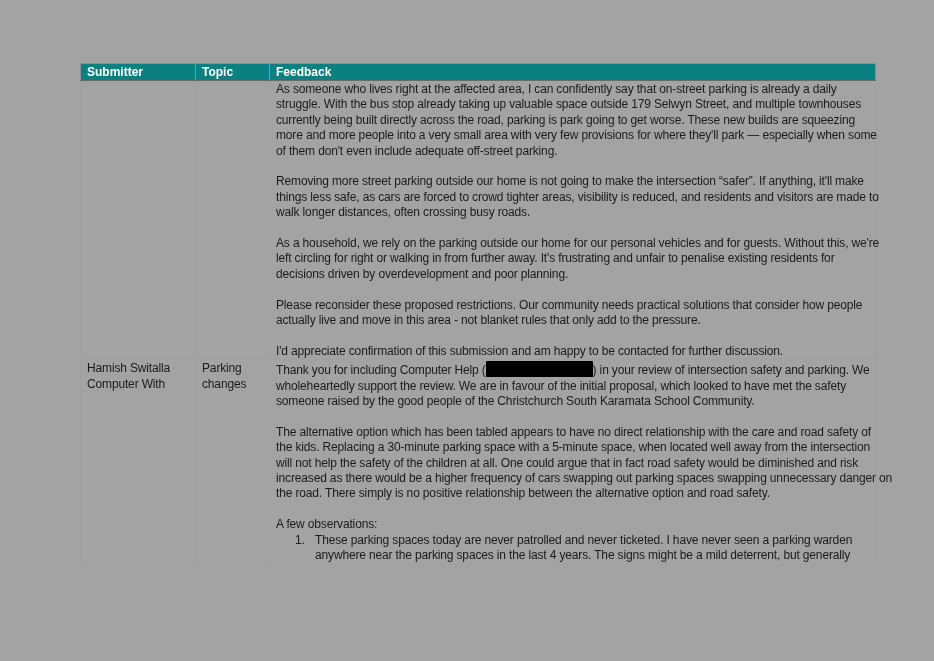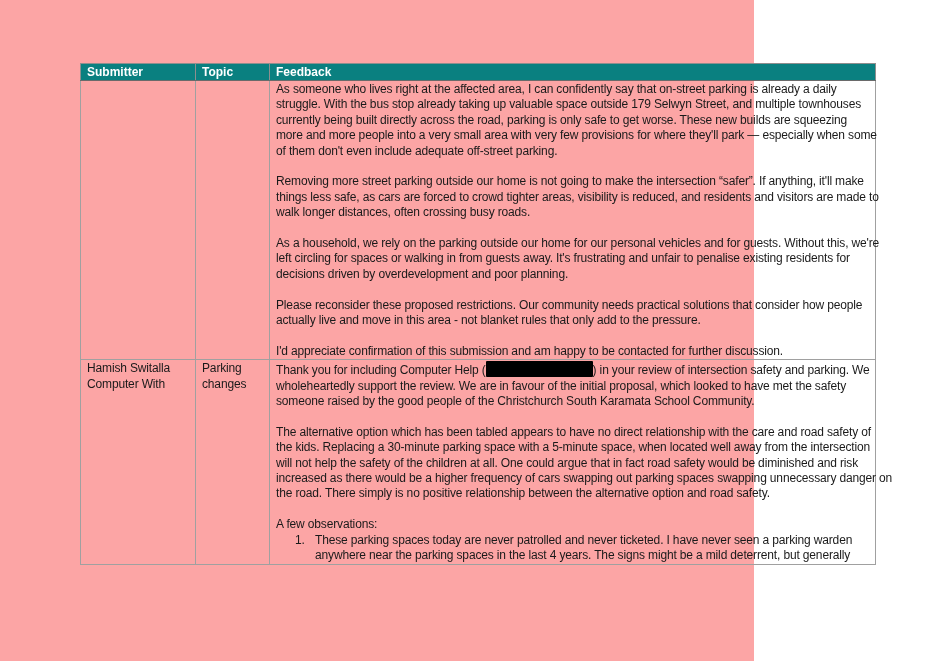--- a/index.html
+++ b/index.html
@@ -11,22 +11,22 @@
       width: 934px;
       height: 661px;
       position: relative;
       overflow: hidden;
       font-family: "Liberation Sans", "DejaVu Sans", sans-serif;
       color: #1a1a1a;
     }
     .page {
       position: absolute;
       left: 0; top: 0;
-      width: 754px; height: 661px;
-      background: #fca5a5;
+      width: 934px; height: 661px;
+      background: #a3a3a3;
     }
     table.feedback-table {
       position: absolute;
       left: 80px;
       top: 63px;
       width: 795px;
       border-collapse: collapse;
       table-layout: fixed;
       font-size: 12px;
     }
@@ -110,34 +110,34 @@
         <td>
           <span class="cell-text"></span>
         </td>
         <td>
           <span class="cell-text"></span>
         </td>
         <td>
           <div class="para">
             <span class="para-line">As someone who lives right at the affected area, I can confidently say that on-street parking is already a daily</span>
             <span class="para-line">struggle. With the bus stop already taking up valuable space outside 179 Selwyn Street, and multiple townhouses</span>
-            <span class="para-line">currently being built directly across the road, parking is only safe to get worse. These new builds are squeezing</span>
+            <span class="para-line">currently being built directly across the road, parking is park going to get worse. These new builds are squeezing</span>
             <span class="para-line">more and more people into a very small area with very few provisions for where they'll park — especially when some</span>
             <span class="para-line">of them don't even include adequate off-street parking.</span>
           </div>
           <div class="para-gap"></div>
           <div class="para">
             <span class="para-line">Removing more street parking outside our home is not going to make the intersection “safer”. If anything, it'll make</span>
             <span class="para-line">things less safe, as cars are forced to crowd tighter areas, visibility is reduced, and residents and visitors are made to</span>
             <span class="para-line">walk longer distances, often crossing busy roads.</span>
           </div>
           <div class="para-gap"></div>
           <div class="para">
             <span class="para-line">As a household, we rely on the parking outside our home for our personal vehicles and for guests. Without this, we're</span>
-            <span class="para-line">left circling for spaces or walking in from guests away. It's frustrating and unfair to penalise existing residents for</span>
+            <span class="para-line">left circling for right or walking in from further away. It's frustrating and unfair to penalise existing residents for</span>
             <span class="para-line">decisions driven by overdevelopment and poor planning.</span>
           </div>
           <div class="para-gap"></div>
           <div class="para">
             <span class="para-line">Please reconsider these proposed restrictions. Our community needs practical solutions that consider how people</span>
             <span class="para-line">actually live and move in this area - not blanket rules that only add to the pressure.</span>
           </div>
           <div class="para-gap"></div>
           <div class="para">
             <span class="para-line">I'd appreciate confirmation of this submission and am happy to be contacted for further discussion.</span>

